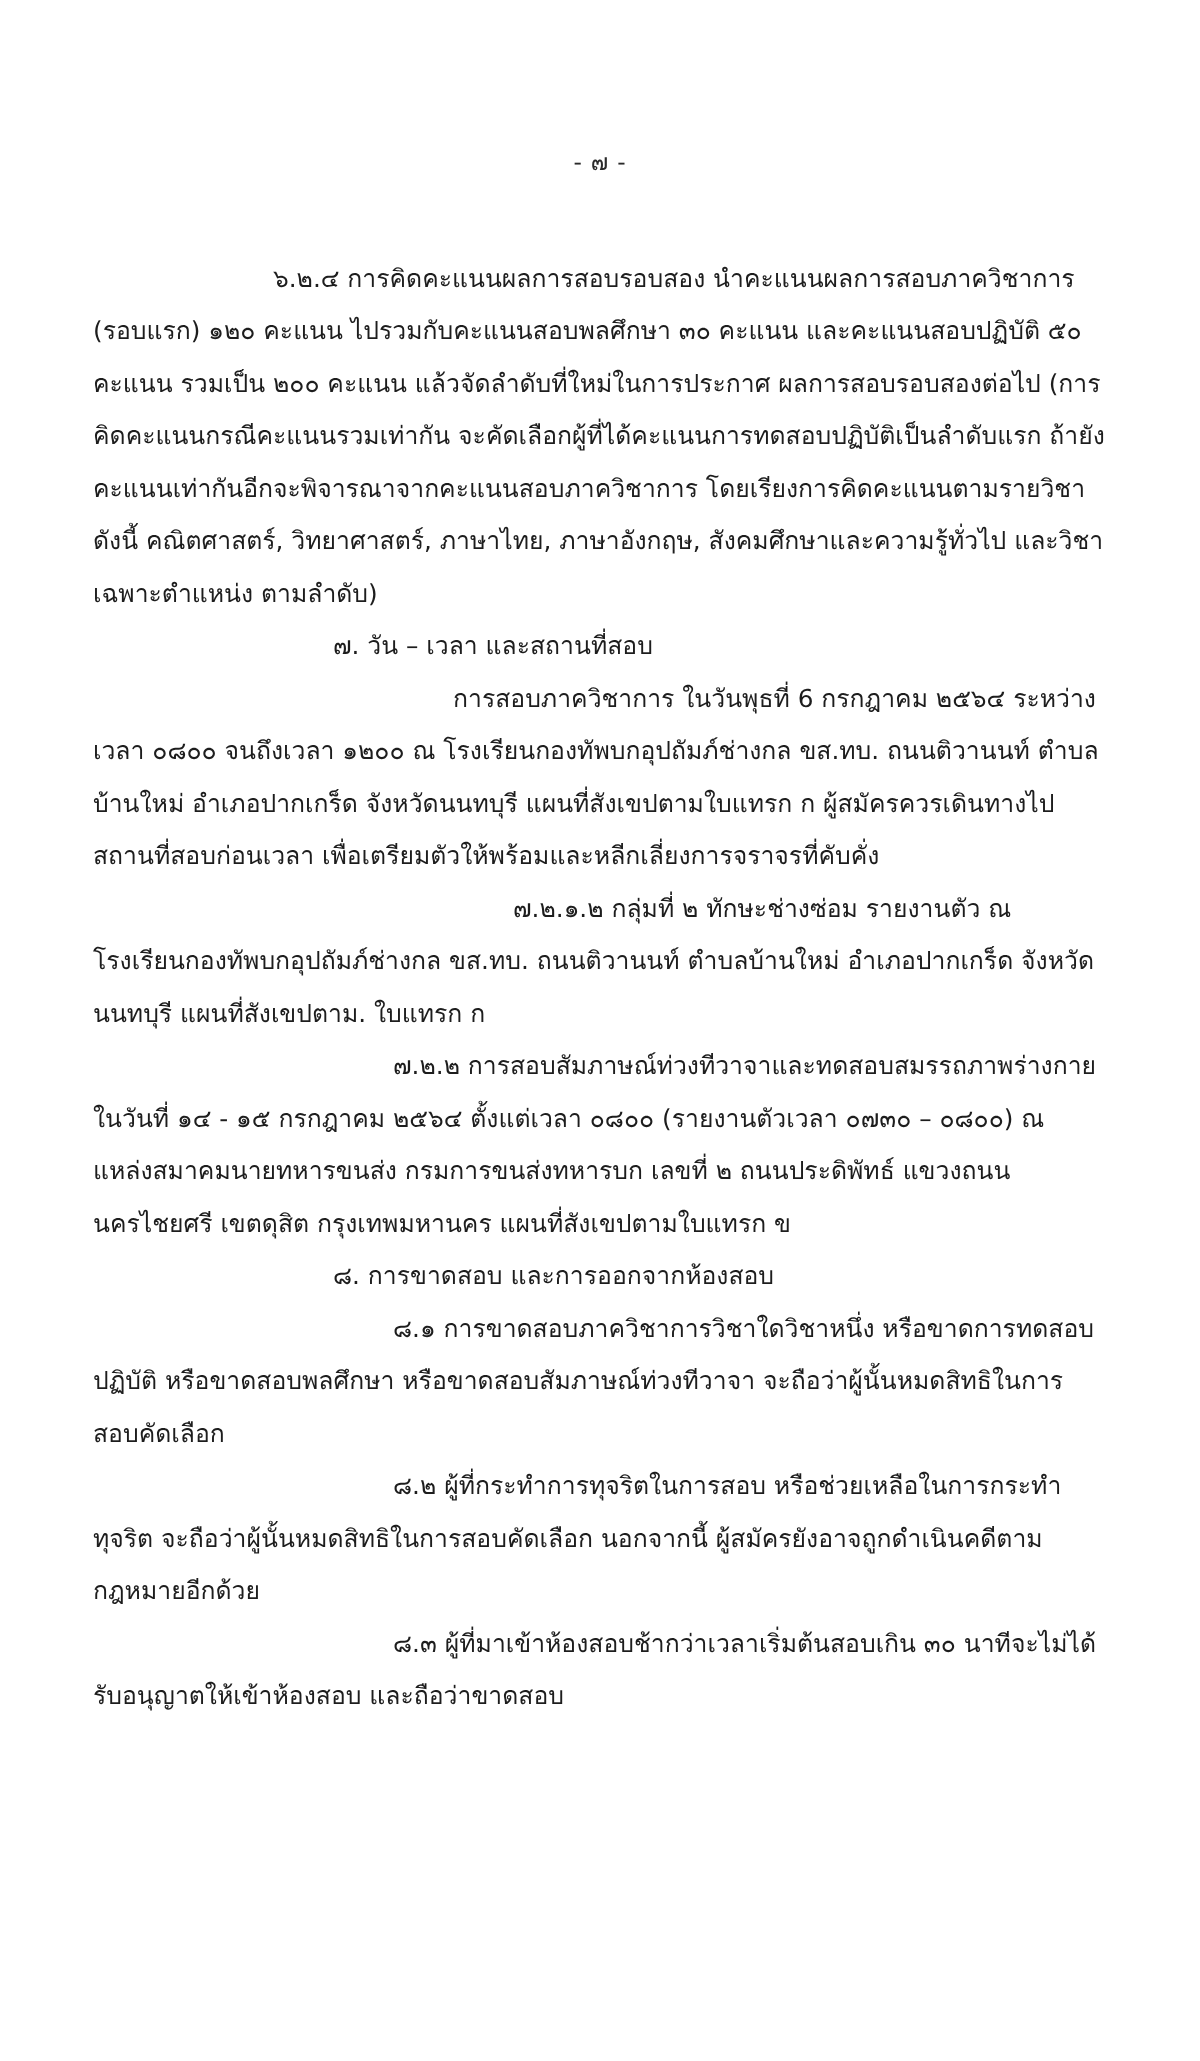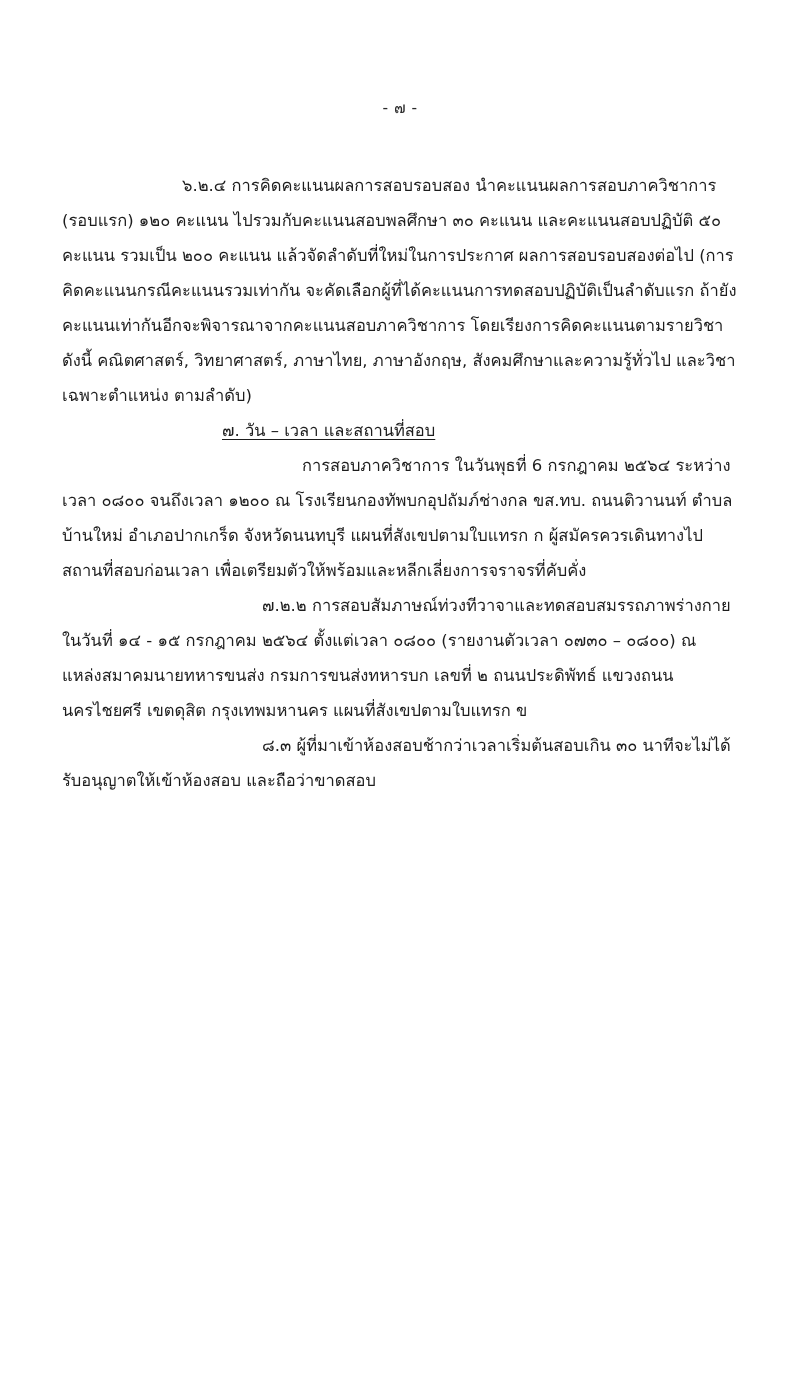--- a/index.html
+++ b/index.html
@@ -34,32 +34,35 @@
     line-height: 35px;
     color: #1d1d1d;
     text-align: left;
   }
   p.para {
     margin: 0;
     padding: 0;
     text-indent: 0;
   }
   .underline-head {
-    text-decoration: underline;
     text-underline-offset: 3px;
   }
 </style>
 </head>
 <body>
 
 <div class="page">
 
   <div class="page-number">- ๗ -</div>
 
   <div class="body-text" id="body-container">
       <p class="para"><span style="display: inline-block; width: 120px;"></span><span>๖.๒.๔  การคิดคะแนนผลการสอบรอบสอง  นำคะแนนผลการสอบภาควิชาการ (รอบแรก) ๑๒๐ คะแนน ไปรวมกับคะแนนสอบพลศึกษา ๓๐ คะแนน และคะแนนสอบปฏิบัติ ๕๐ คะแนน รวมเป็น ๒๐๐ คะแนน แล้วจัดลำดับที่ใหม่ในการประกาศ ผลการสอบรอบสองต่อไป (การคิดคะแนนกรณีคะแนนรวมเท่ากัน จะคัดเลือกผู้ที่ได้คะแนนการทดสอบปฏิบัติเป็นลำดับแรก ถ้ายังคะแนนเท่ากันอีกจะพิจารณาจากคะแนนสอบภาควิชาการ โดยเรียงการคิดคะแนนตามรายวิชาดังนี้ คณิตศาสตร์, วิทยาศาสตร์, ภาษาไทย, ภาษาอังกฤษ, สังคมศึกษาและความรู้ทั่วไป และวิชาเฉพาะตำแหน่ง ตามลำดับ)</span></p>
       <p class="para"><span style="display: inline-block; width: 160px;"></span><span class="underline-head">๗. วัน – เวลา และสถานที่สอบ</span></p>
       <p class="para"><span style="display: inline-block; width: 240px;"></span><span>การสอบภาควิชาการ ในวันพุธที่ 6 กรกฎาคม ๒๕๖๔ ระหว่างเวลา ๐๘๐๐ จนถึงเวลา ๑๒๐๐ ณ โรงเรียนกองทัพบกอุปถัมภ์ช่างกล ขส.ทบ. ถนนติวานนท์ ตำบลบ้านใหม่ อำเภอปากเกร็ด จังหวัดนนทบุรี แผนที่สังเขปตามใบแทรก ก ผู้สมัครควรเดินทางไปสถานที่สอบก่อนเวลา เพื่อเตรียมตัวให้พร้อมและหลีกเลี่ยงการจราจรที่คับคั่ง</span></p>
+      <p class="para"><span style="display: inline-block; width: 280px;"></span><span>๗.๒.๑.๒ กลุ่มที่ ๒ ทักษะช่างซ่อม รายงานตัว ณ โรงเรียนกองทัพบกอุปถัมภ์ช่างกล ขส.ทบ. ถนนติวานนท์ ตำบลบ้านใหม่ อำเภอปากเกร็ด จังหวัดนนทบุรี แผนที่สังเขปตาม. ใบแทรก ก</span></p>
       <p class="para"><span style="display: inline-block; width: 200px;"></span><span>๗.๒.๒ การสอบสัมภาษณ์ท่วงทีวาจาและทดสอบสมรรถภาพร่างกาย ในวันที่ ๑๔ - ๑๕ กรกฎาคม ๒๕๖๔ ตั้งแต่เวลา ๐๘๐๐ (รายงานตัวเวลา ๐๗๓๐ – ๐๘๐๐) ณ แหล่งสมาคมนายทหารขนส่ง กรมการขนส่งทหารบก เลขที่ ๒ ถนนประดิพัทธ์ แขวงถนนนครไชยศรี เขตดุสิต กรุงเทพมหานคร แผนที่สังเขปตามใบแทรก ข</span></p>
+      <p class="para"><span style="display: inline-block; width: 160px;"></span><span class="underline-head">๘. การขาดสอบ และการออกจากห้องสอบ</span></p>
+      <p class="para"><span style="display: inline-block; width: 200px;"></span><span>๘.๑ การขาดสอบภาควิชาการวิชาใดวิชาหนึ่ง หรือขาดการทดสอบปฏิบัติ หรือขาดสอบพลศึกษา หรือขาดสอบสัมภาษณ์ท่วงทีวาจา จะถือว่าผู้นั้นหมดสิทธิในการสอบคัดเลือก</span></p>
+      <p class="para"><span style="display: inline-block; width: 200px;"></span><span>๘.๒ ผู้ที่กระทำการทุจริตในการสอบ หรือช่วยเหลือในการกระทำทุจริต จะถือว่าผู้นั้นหมดสิทธิในการสอบคัดเลือก นอกจากนี้ ผู้สมัครยังอาจถูกดำเนินคดีตามกฎหมายอีกด้วย</span></p>
       <p class="para"><span style="display: inline-block; width: 200px;"></span><span>๘.๓ ผู้ที่มาเข้าห้องสอบช้ากว่าเวลาเริ่มต้นสอบเกิน ๓๐ นาทีจะไม่ได้รับอนุญาตให้เข้าห้องสอบ และถือว่าขาดสอบ</span></p>
     </div>
 
 </div>
 
 </body></html>

